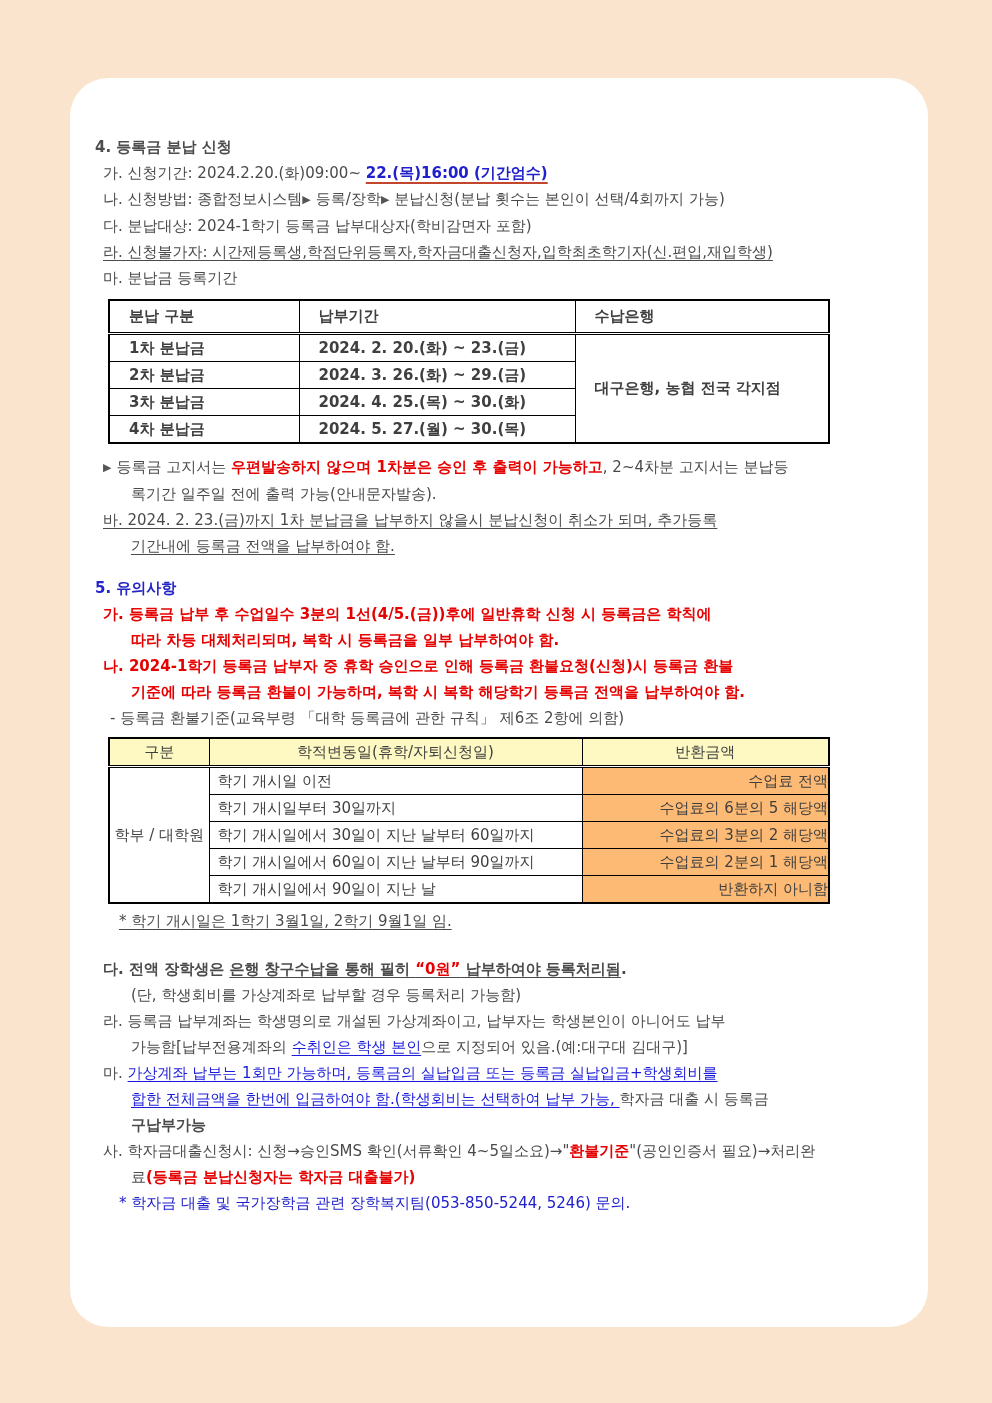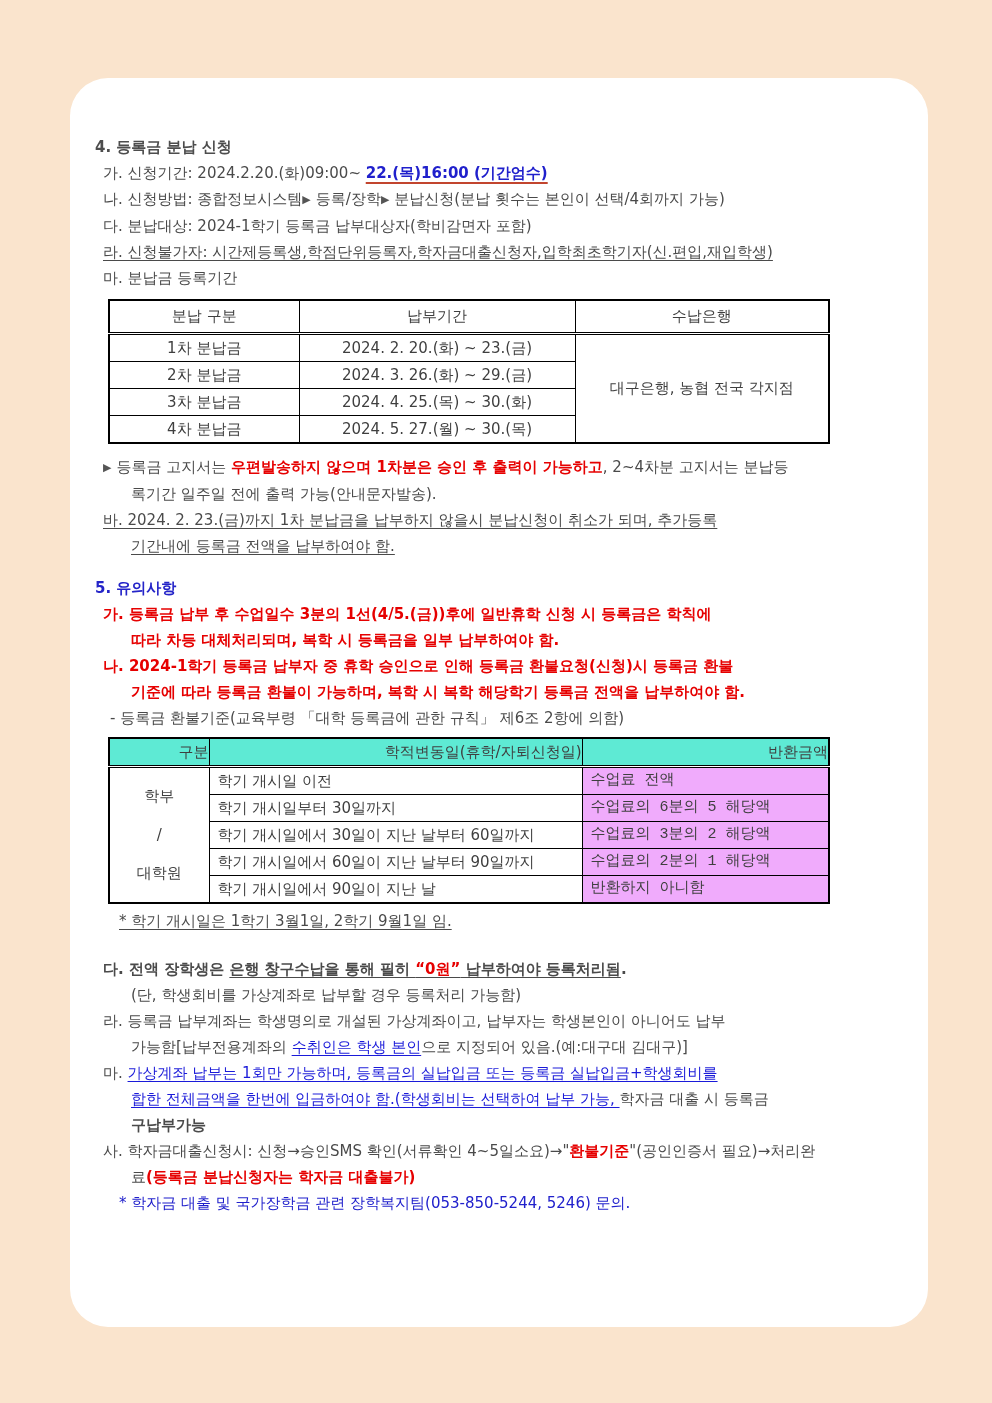--- a/index.html
+++ b/index.html
@@ -33,31 +33,31 @@
   .bluelink { color:#1a1ad9; text-decoration:underline; text-underline-offset:3px; }
   .ind1 { padding-left:8px; }
   .ind2 { padding-left:36px; }
   .ind3 { padding-left:128px; }
   .indnote { padding-left:15px; }
   .indstar { padding-left:24px; }
   .bullet-tri { font-size:11px; vertical-align:1px; color:#555; padding-right:5px; }
 
   table { border-collapse:collapse; table-layout:fixed; margin-left:13px; color:#3f3f3f; }
   .t1 { width:720px; margin-top:8px; margin-bottom:10px; border:2px solid #000; }
-  .t1 th, .t1 td { border:1px solid #000; text-align:center; font-weight:normal; white-space:nowrap; overflow:hidden; }
+  .t1 th, .t1 td { border:1px solid #000; text-align:left; font-weight:bold; white-space:nowrap; overflow:hidden;padding-left:19px; }
   .t1 thead th { height:33px; border-bottom:3px double #000; }
   .t1 td { height:26px; }
   .t2 { width:720px; margin-top:6px; margin-bottom:4px; border:2px solid #000; }
   .t2 th, .t2 td { border:1px solid #000; font-weight:normal; white-space:nowrap; overflow:hidden; }
-  .t2 thead th { height:28px; background:#5eead4; text-align:right; border-bottom:3px double #000; }
+  .t2 thead th { height:28px; background:#fef9c3; text-align:center; border-bottom:3px double #000; }
   .t2 td { height:26px; }
   .t2 td.cell-left { text-align:left; padding-left:8px; }
-  .t2 td.cell-gray { background:#f0abfc; text-align:left; padding-left:8px;font-family:Liberation Mono, monospace; }
+  .t2 td.cell-gray { background:#fdba74; text-align:right; padding-left:8px; }
   .t2 td.group { text-align:center; }
-  .group-stack { display:flex; flex-direction:column; justify-content:space-evenly; align-items:center; height:128px; }
+  .group-stack { display:flex; justify-content:space-evenly; align-items:center; height:128px; }
   .gap-m { height:22px; }
 </style>
 </head>
 <body>
 
 <div class="card">
   <div class="content">
 
     <div class="line title4">4. 등록금 분납 신청</div>
 

